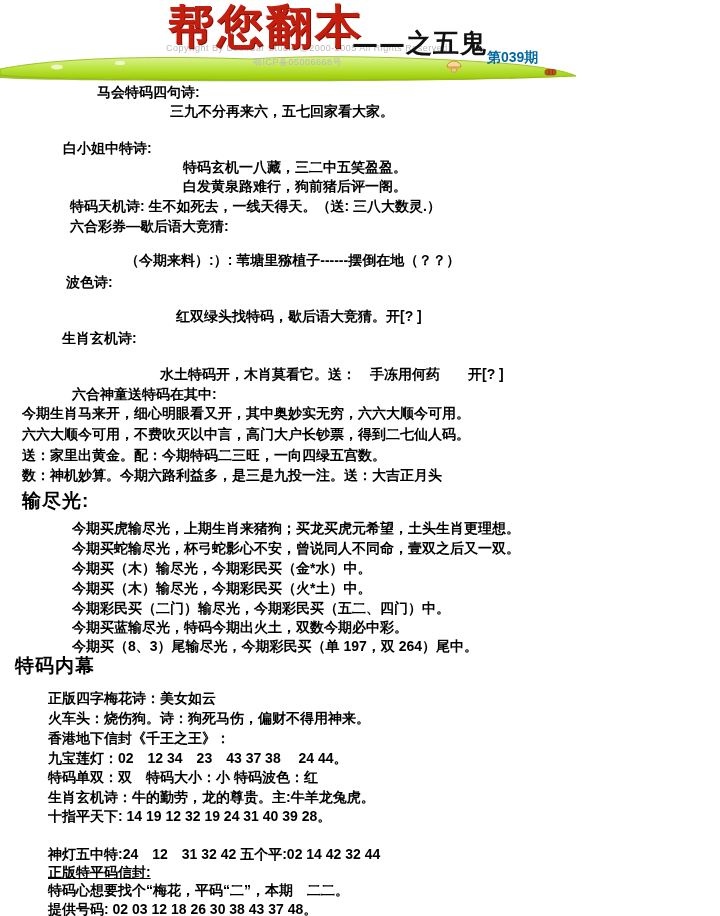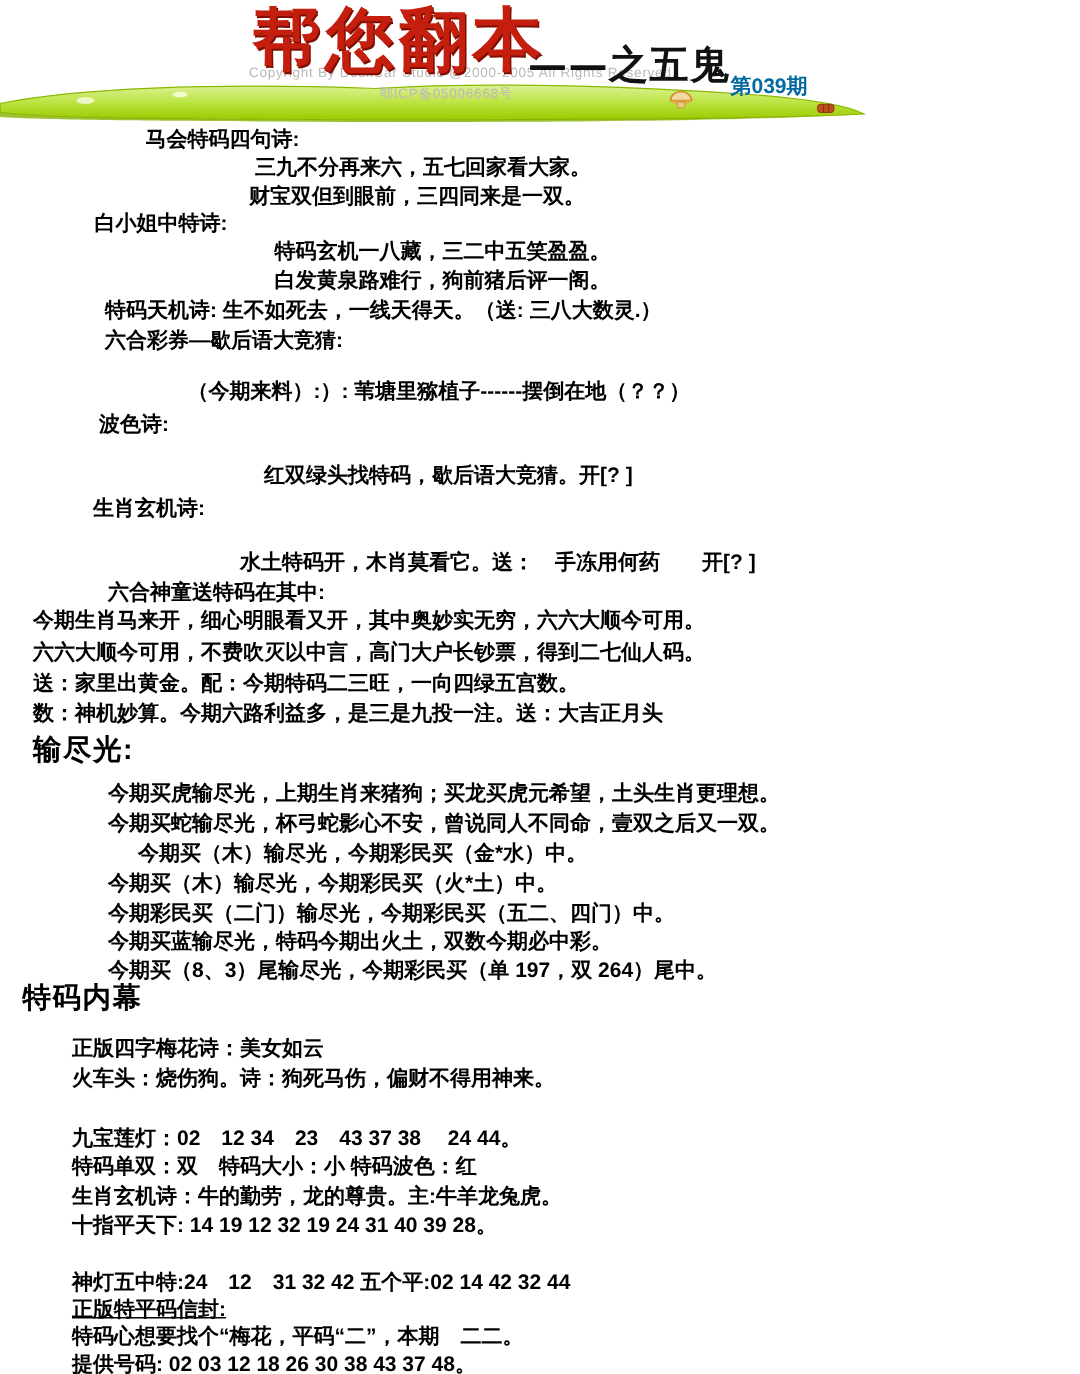--- a/index.html
+++ b/index.html
@@ -66,47 +66,47 @@
     <div class="wm wm2">鄂ICP备05006668号</div>
 
     <h1 class="title">帮您翻本</h1>
     <div class="subtitle">——之五鬼</div>
     <div class="issue">第039期</div>
   </div>
 
   <div class="content">
       <div class="line" style="left: 97px; top: 84px;">马会特码四句诗:</div>
       <div class="line" style="left: 170px; top: 103px;">三九不分再来六，五七回家看大家。</div>
-      <div class="line" style="left: 166px; top: 122px;">财宝双但到眼前，三四同来是一双。</div>
       <div class="line" style="left: 63px; top: 140px;">白小姐中特诗:</div>
       <div class="line" style="left: 183px; top: 159px;">特码玄机一八藏，三二中五笑盈盈。</div>
       <div class="line" style="left: 183px; top: 178px;">白发黄泉路难行，狗前猪后评一阁。</div>
       <div class="line" style="left: 70px; top: 198px;">特码天机诗: 生不如死去，一线天得天。（送: 三八大数灵.）</div>
       <div class="line" style="left: 70px; top: 218px;">六合彩券—歇后语大竞猜:</div>
       <div class="line" style="left: 125px; top: 252px;">（今期来料）:）: 苇塘里猕植子------摆倒在地（？？）</div>
       <div class="line" style="left: 66px; top: 274px;">波色诗:</div>
       <div class="line" style="left: 176px; top: 308px;">红双绿头找特码，歇后语大竞猜。开[? ]</div>
       <div class="line" style="left: 62px; top: 330px;">生肖玄机诗:</div>
       <div class="line" style="left: 160px; top: 366px;">水土特码开，木肖莫看它。送：　手冻用何药　　开[? ]</div>
       <div class="line" style="left: 72px; top: 386px;">六合神童送特码在其中:</div>
       <div class="line" style="left: 22px; top: 405px;">今期生肖马来开，细心明眼看又开，其中奥妙实无穷，六六大顺今可用。</div>
       <div class="line" style="left: 22px; top: 426px;">六六大顺今可用，不费吹灭以中言，高门大户长钞票，得到二七仙人码。</div>
       <div class="line" style="left: 22px; top: 447px;">送：家里出黄金。配：今期特码二三旺，一向四绿五宫数。</div>
       <div class="line" style="left: 22px; top: 467px;">数：神机妙算。今期六路利益多，是三是九投一注。送：大吉正月头</div>
       <div class="line h" style="left: 22px; top: 490px;">输尽光:</div>
       <div class="line" style="left: 72px; top: 520px;">今期买虎输尽光，上期生肖来猪狗；买龙买虎元希望，土头生肖更理想。</div>
       <div class="line" style="left: 72px; top: 540px;">今期买蛇输尽光，杯弓蛇影心不安，曾说同人不同命，壹双之后又一双。</div>
-      <div class="line" style="left: 72px; top: 560px; margin-left: 20px;">今期买（木）输尽光，今期彩民买（金*水）中。</div>
+      <div class="line" style="left: 72px; top: 560px;">今期买（木）输尽光，今期彩民买（金*水）中。</div>
       <div class="line" style="left: 72px; top: 580px;">今期买（木）输尽光，今期彩民买（火*土）中。</div>
       <div class="line" style="left: 72px; top: 600px;">今期彩民买（二门）输尽光，今期彩民买（五二、四门）中。</div>
       <div class="line" style="left: 72px; top: 619px;">今期买蓝输尽光，特码今期出火土，双数今期必中彩。</div>
       <div class="line" style="left: 72px; top: 638px;">今期买（8、3）尾输尽光，今期彩民买（单 197，双 264）尾中。</div>
       <div class="line h" style="left: 15px; top: 655px;">特码内幕</div>
       <div class="line" style="left: 48px; top: 690px;">正版四字梅花诗：美女如云</div>
       <div class="line" style="left: 48px; top: 710px;">火车头：烧伤狗。诗：狗死马伤，偏财不得用神来。</div>
+      <div class="line" style="left: 48px; top: 730px;">香港地下信封《千王之王》：</div>
       <div class="line" style="left: 48px; top: 750px;">九宝莲灯：02　12 34　23　43 37 38　 24 44。</div>
       <div class="line" style="left: 48px; top: 769px;">特码单双：双　特码大小：小 特码波色：红</div>
       <div class="line" style="left: 48px; top: 789px;">生肖玄机诗：牛的勤劳，龙的尊贵。主:牛羊龙兔虎。</div>
       <div class="line" style="left: 48px; top: 808px;">十指平天下: 14 19 12 32 19 24 31 40 39 28。</div>
       <div class="line" style="left: 48px; top: 846px;">神灯五中特:24　12　31 32 42 五个平:02 14 42 32 44</div>
       <div class="line" style="left: 48px; top: 864px; text-decoration: underline;">正版特平码信封:</div>
       <div class="line" style="left: 48px; top: 882px;">特码心想要找个“梅花，平码“二”，本期　二二。</div>
       <div class="line" style="left: 48px; top: 901px;">提供号码:  02 03 12 18 26 30 38 43 37 48。</div>
     </div>
 

